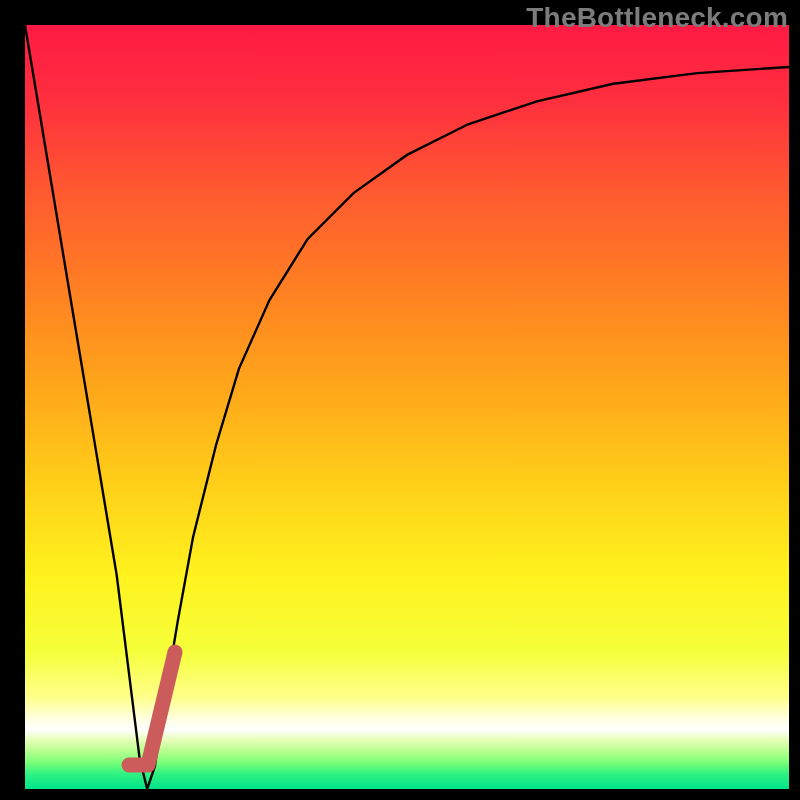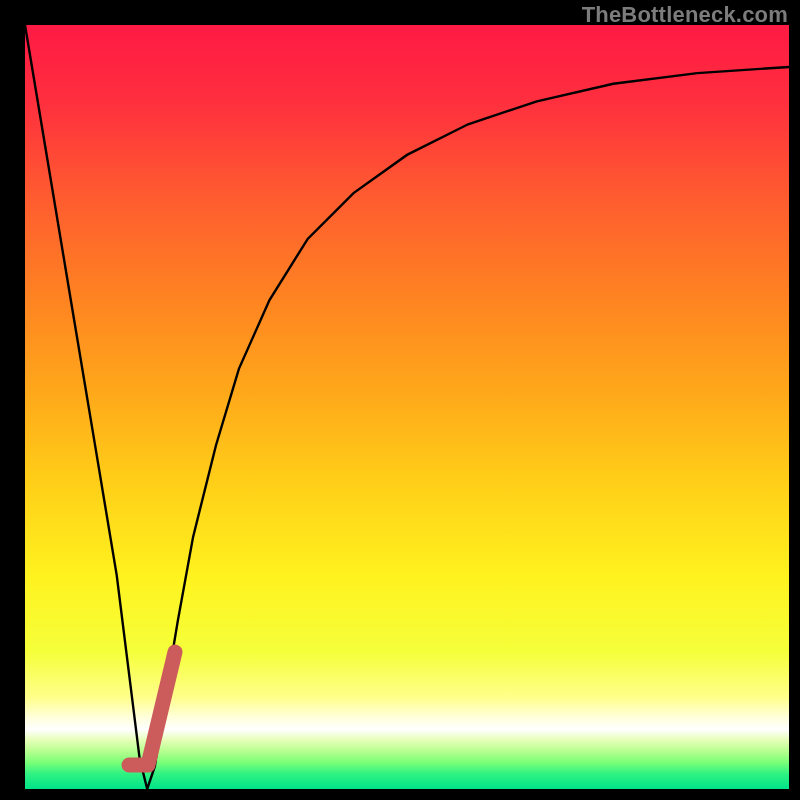--- a/index.html
+++ b/index.html
@@ -8,21 +8,21 @@
     width: 800px;
     height: 800px;
     overflow: hidden;
     background: #000;
   }
   .watermark {
     position: absolute;
     top: 2px;
     right: 12px;
     font-family: Arial, Helvetica, sans-serif;
-    font-size: 22px;
+    font-size: 28px;
     font-weight: 600;
     color: #7c7c7c;
     letter-spacing: 0.2px;
   }
   .frame {
     position: absolute;
     left: 0;
     top: 0;
     width: 800px;
     height: 800px;

